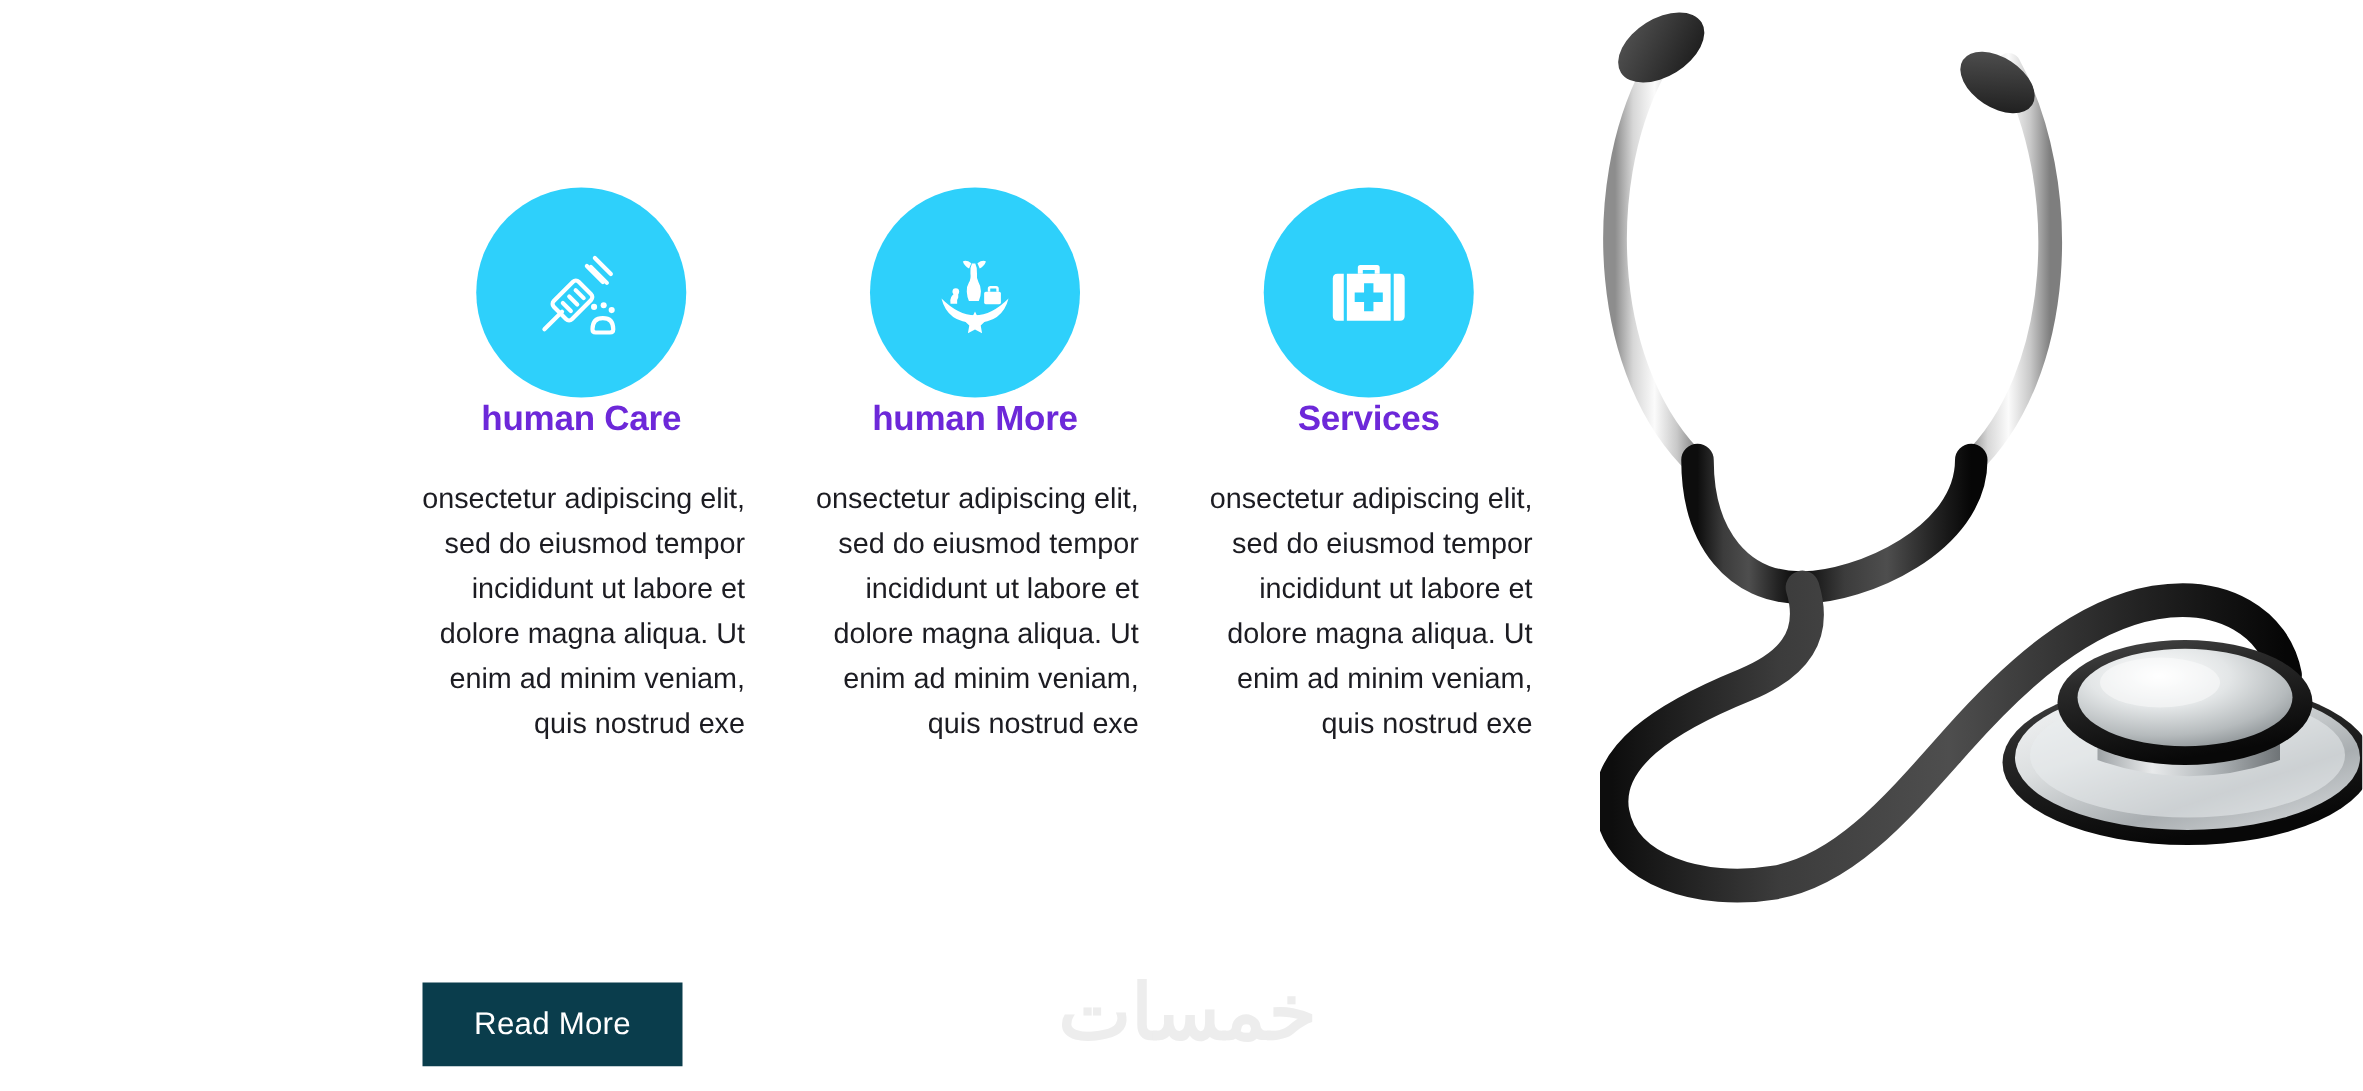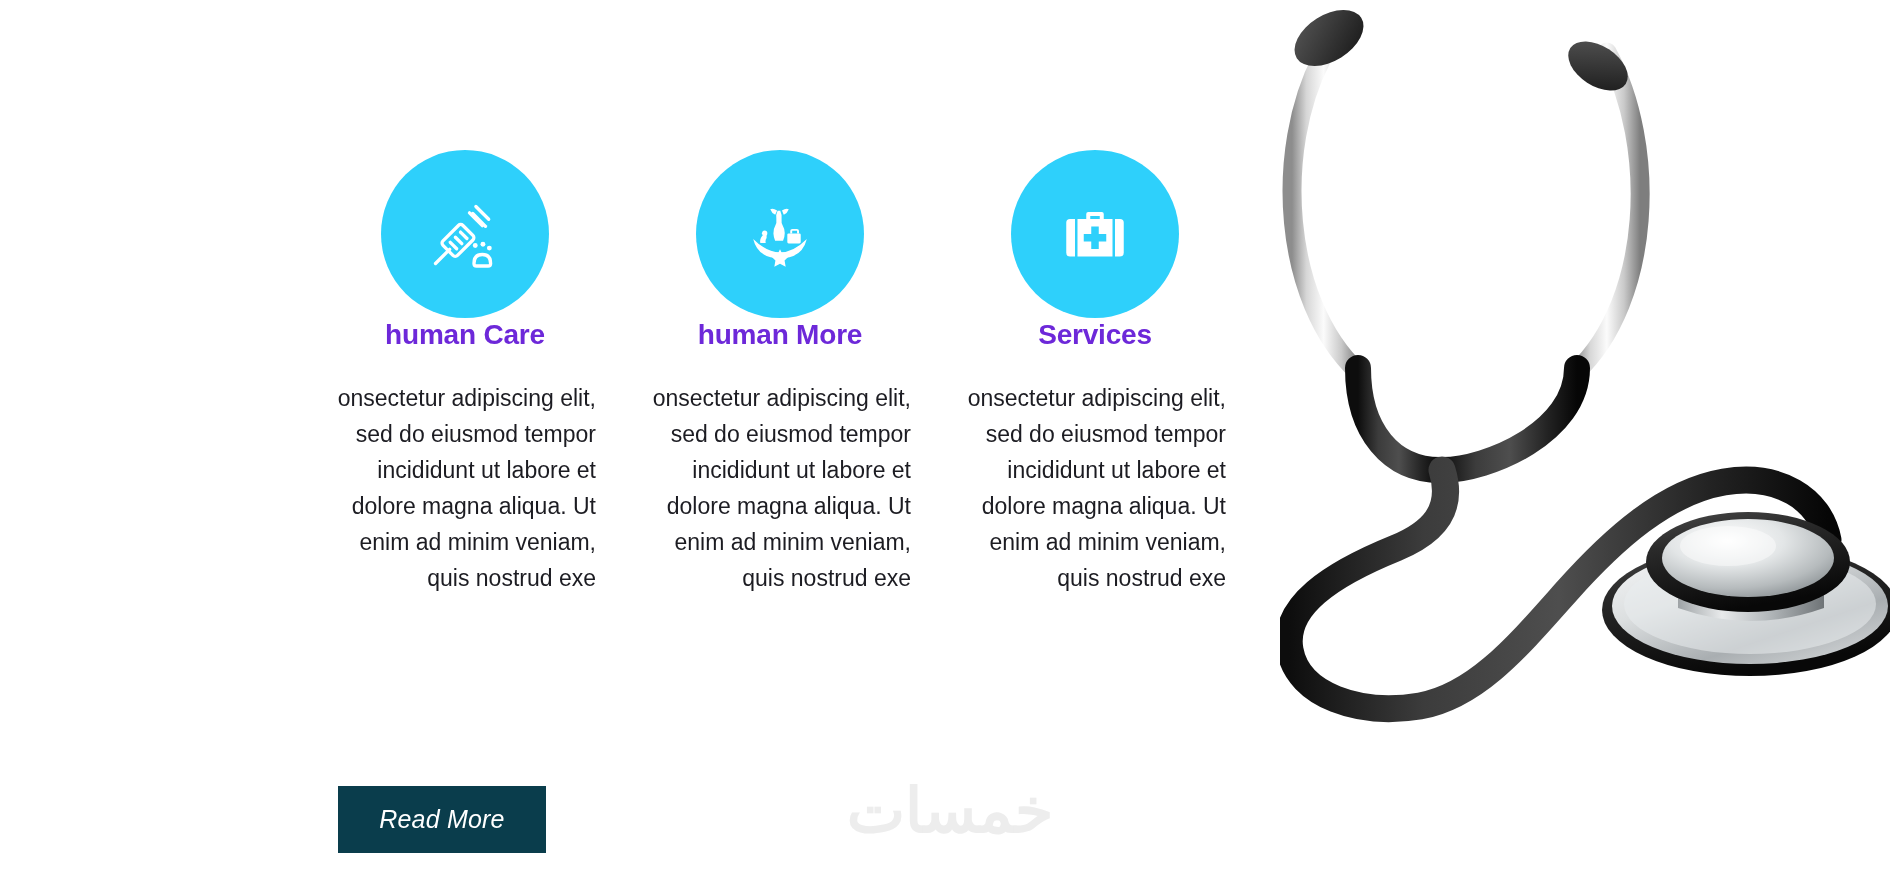--- a/index.html
+++ b/index.html
@@ -95,21 +95,20 @@
     border: none;
     font-family: "Liberation Sans", sans-serif;
     font-size: 25px;
     font-weight: 400;
     letter-spacing: 0.2px;
     cursor: pointer;
     display: flex;
     align-items: center;
     justify-content: center;
     padding: 0;
-    font-style: italic;
   }
 
   
   #watermark {
     position: absolute;
     left: 820px;
     top: 780px;
     width: 260px;
     text-align: center;
     font-size: 62px;

